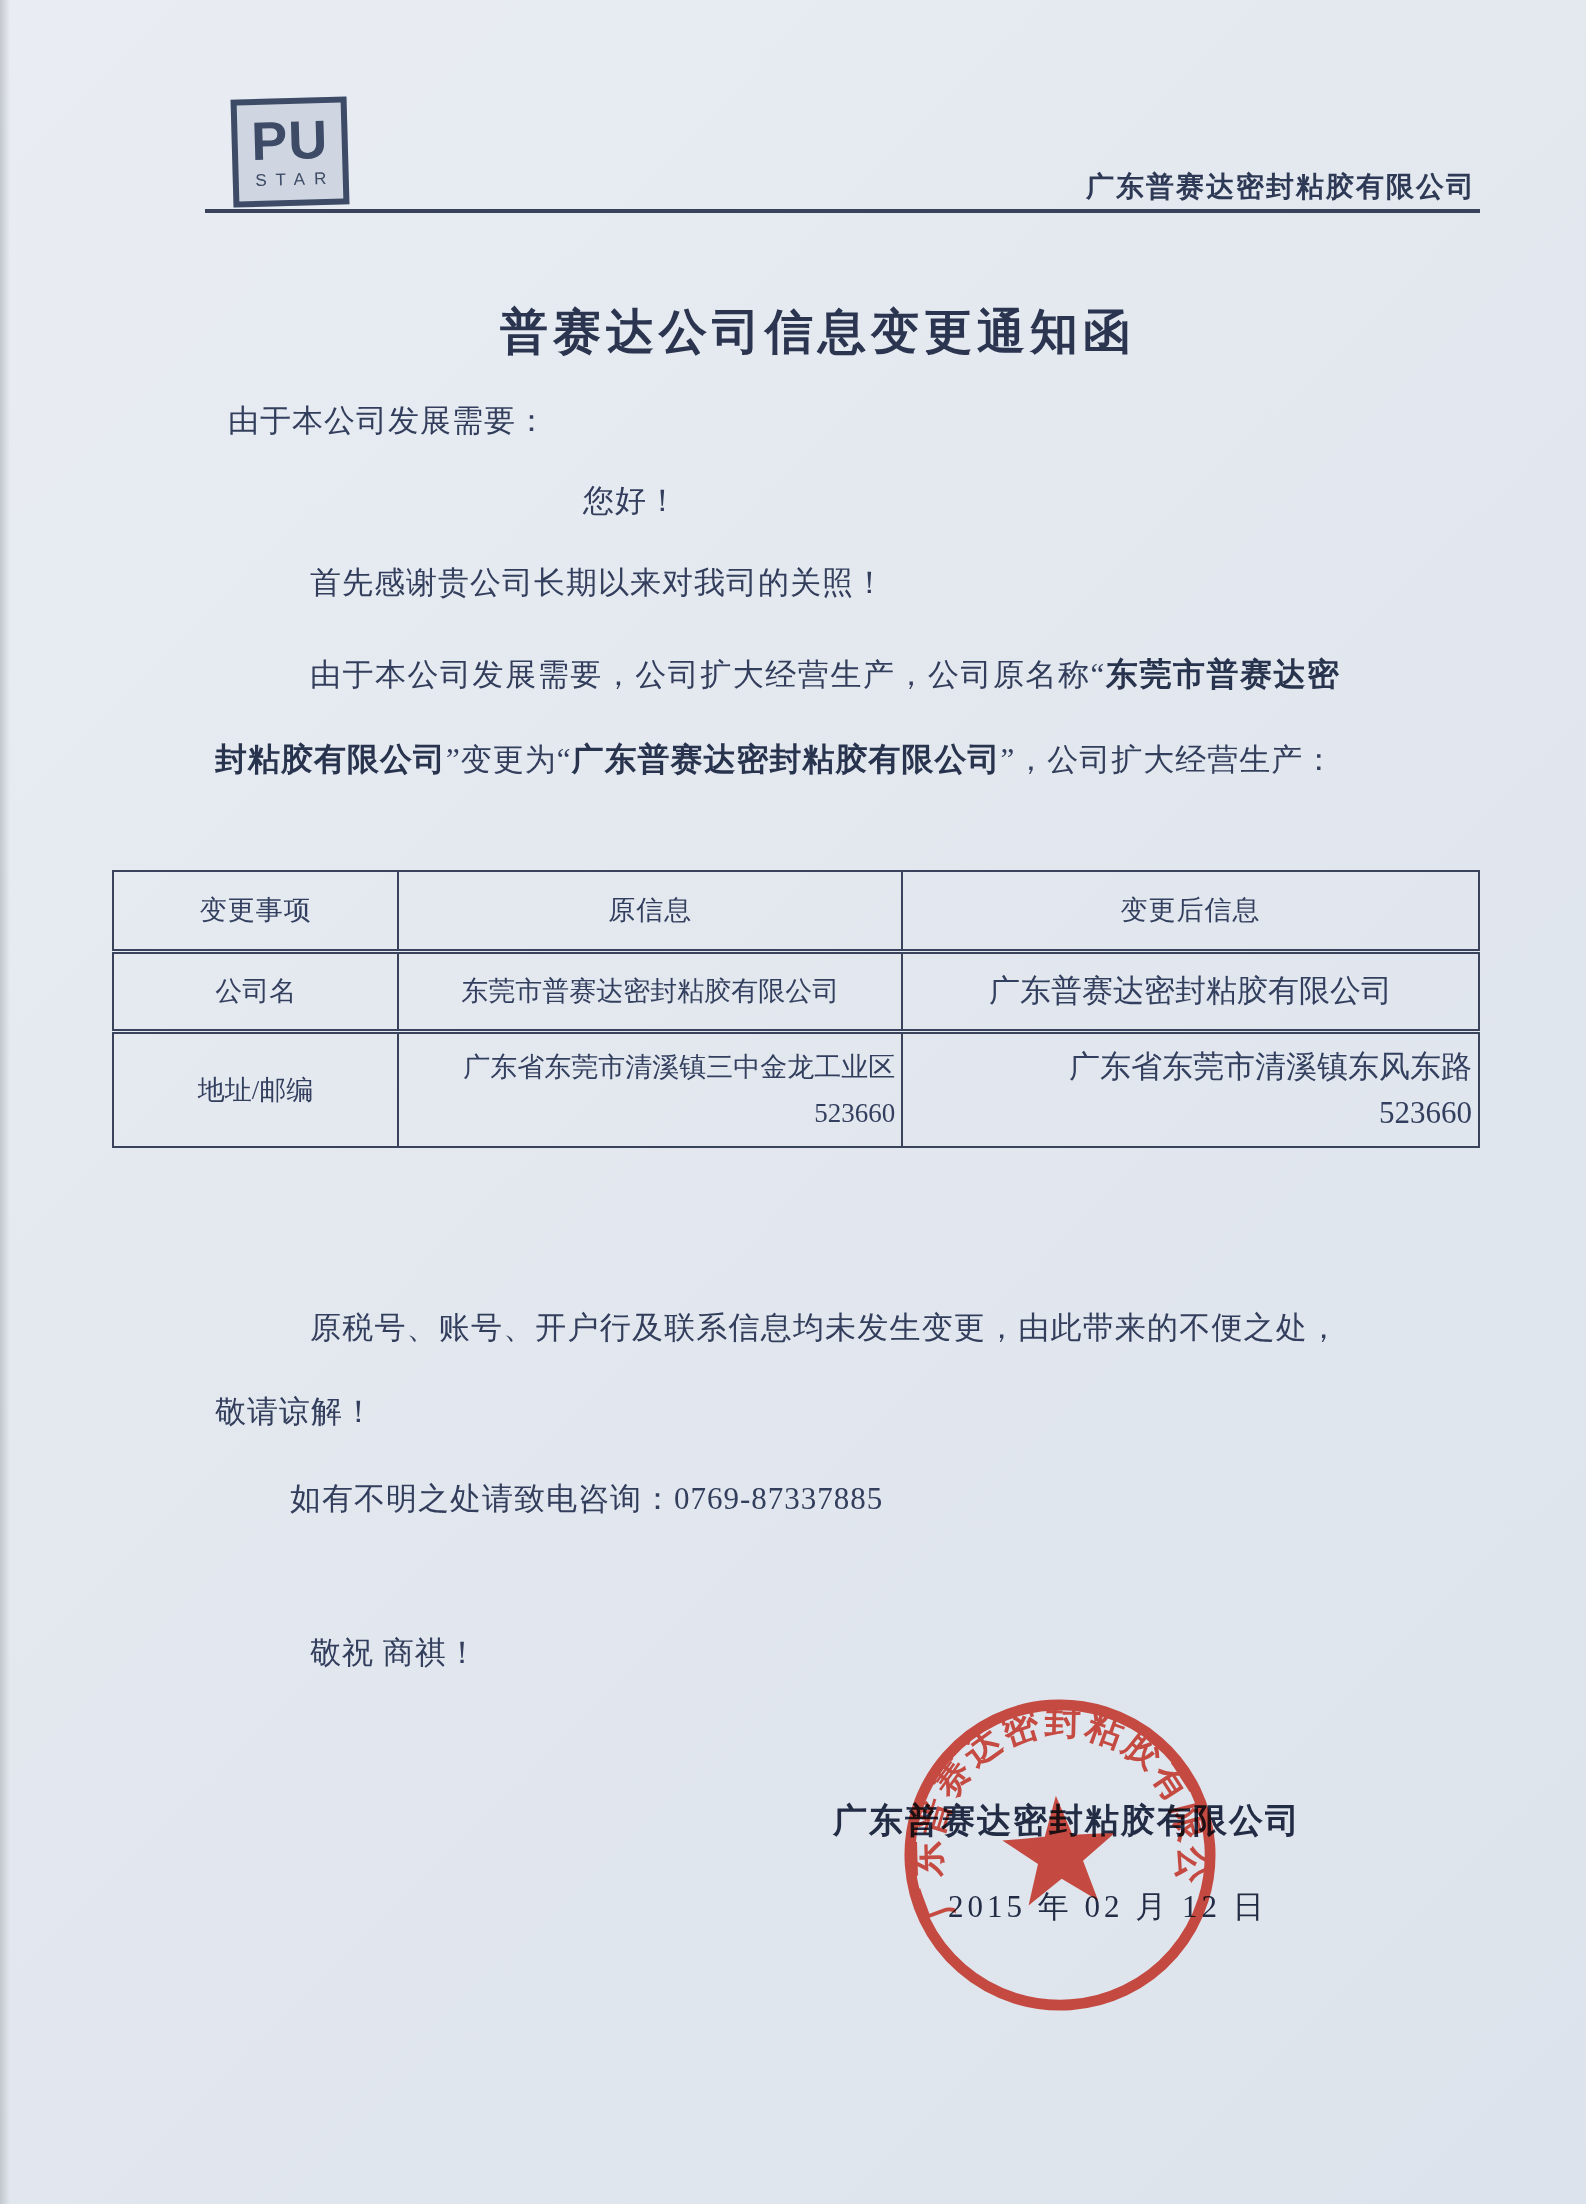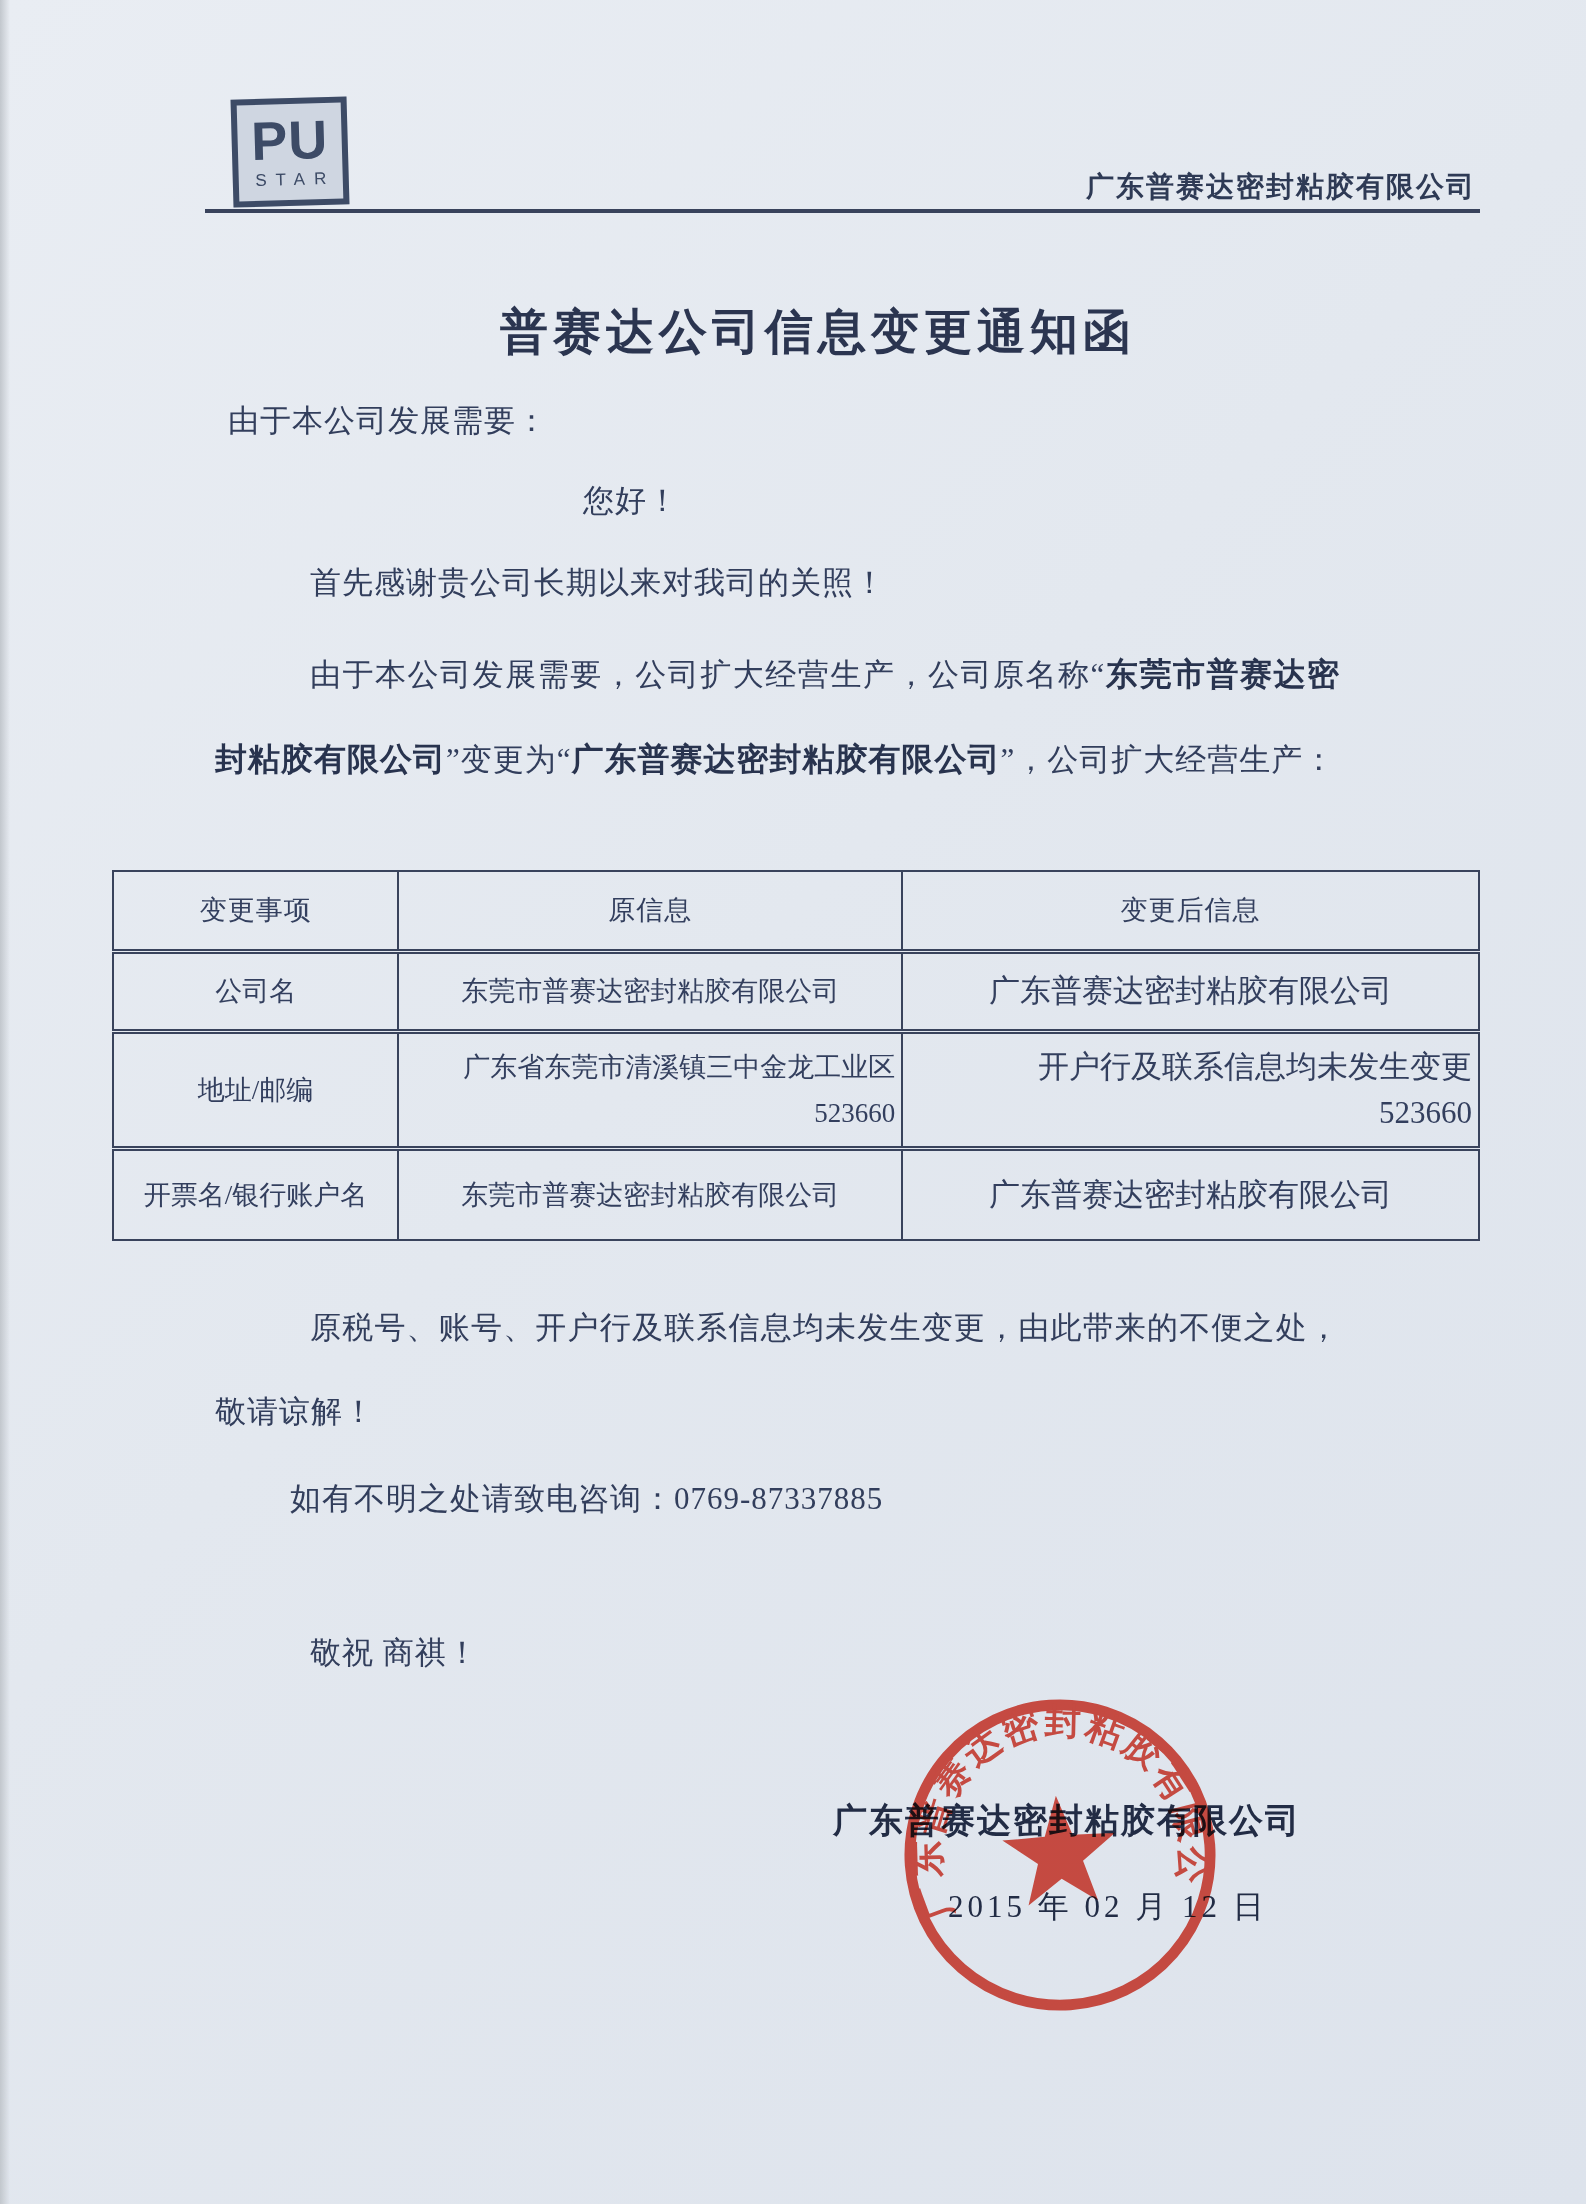--- a/index.html
+++ b/index.html
@@ -141,28 +141,23 @@
       <td class="col-orig">东莞市普赛达密封粘胶有限公司</td>
       <td class="col-new">广东普赛达密封粘胶有限公司</td>
     </tr>
     <tr style="height:104px">
       <td class="col-item">地址/邮编</td>
       <td class="col-orig cell-two-line">
         <span>广东省东莞市清溪镇三中金龙工业区</span>
         <span>523660</span>
       </td>
       <td class="col-new cell-two-line">
-        <span>开户行及联系信息均未发生变更</span>
+        <span>广东省东莞市清溪镇东风东路</span>
         <span>523660</span>
       </td>
-    </tr>
-    <tr style="height:92px">
-      <td class="col-item">开票名/银行账户名</td>
-      <td class="col-orig">东莞市普赛达密封粘胶有限公司</td>
-      <td class="col-new">广东普赛达密封粘胶有限公司</td>
     </tr>
   </tbody>
     </table>
 
   <div class="para para-notice">原税号、账号、开户行及联系信息均未发生变更，由此带来的不便之处，敬请谅解！</div>
 
   <div class="line contact">如有不明之处请致电咨询：0769-87337885</div>
 
   <div class="line closing">敬祝 商祺！</div>
 

